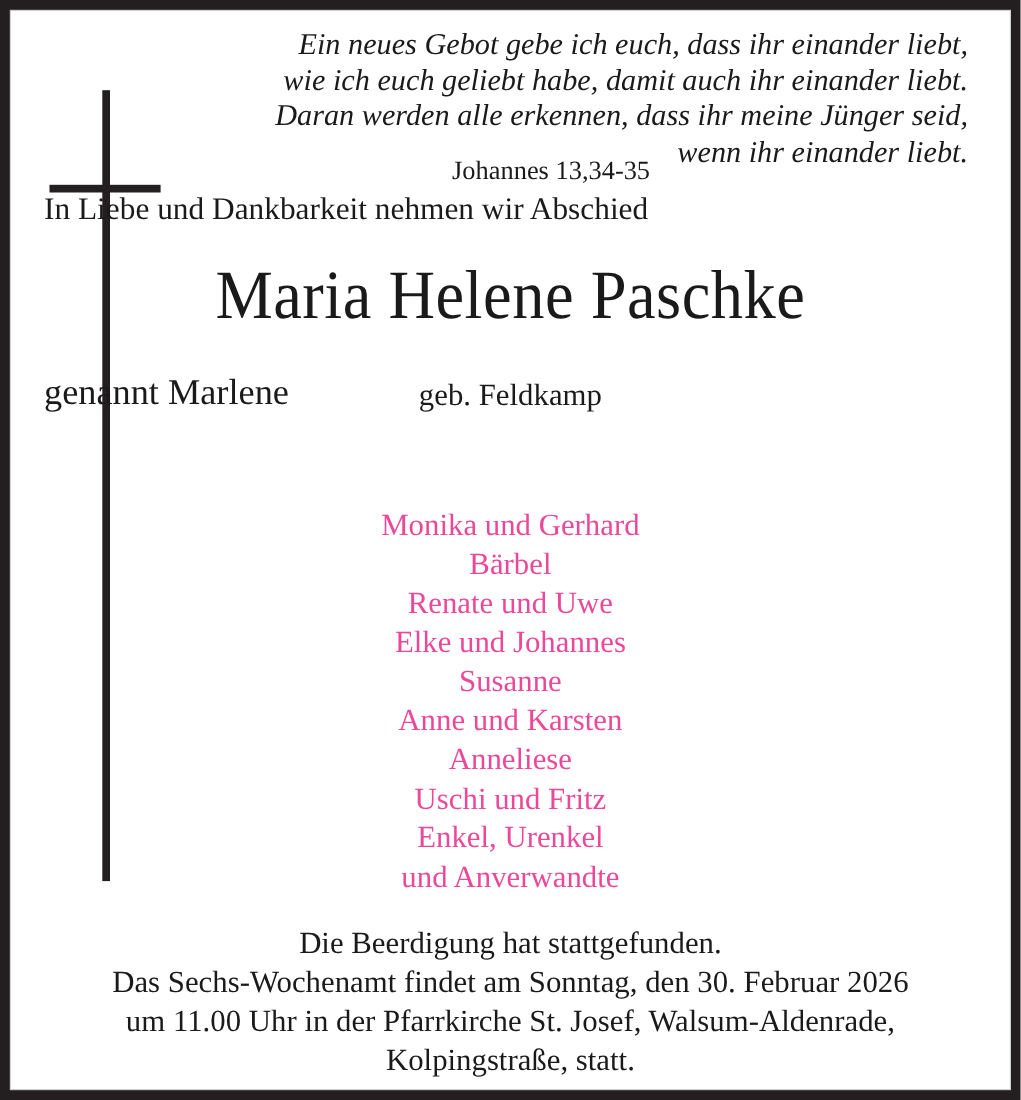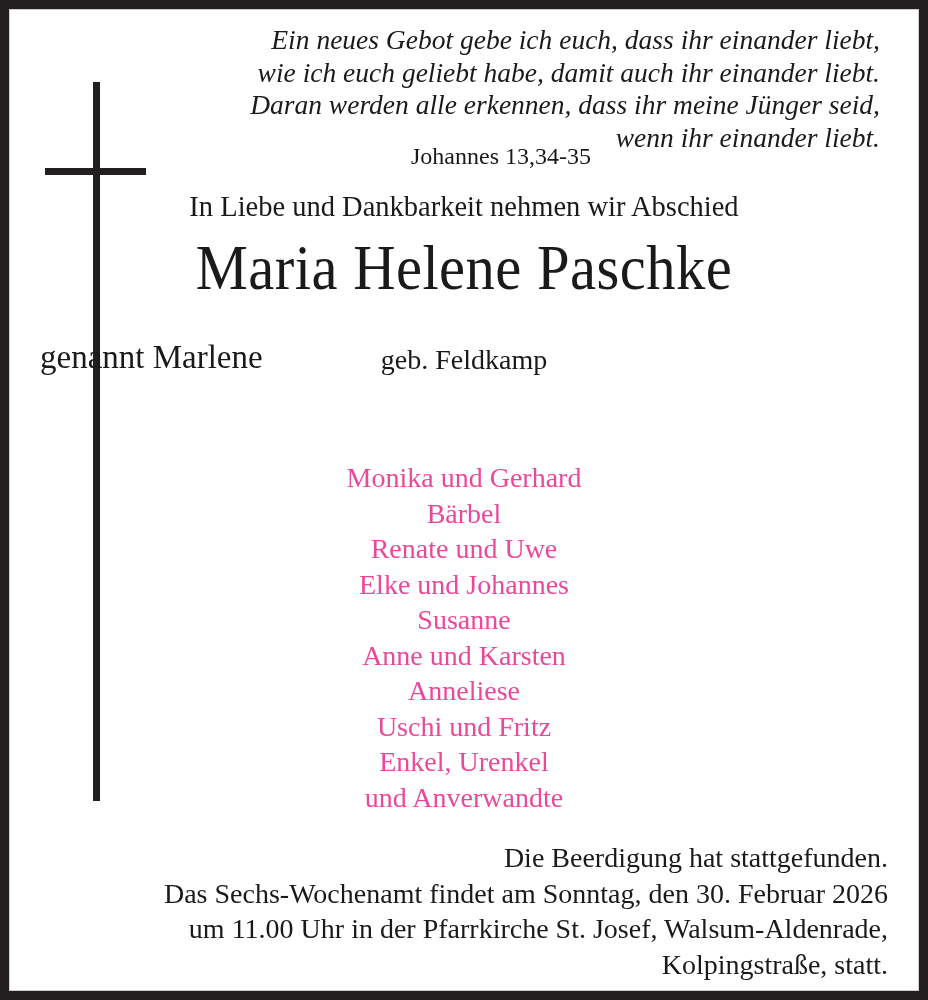--- a/index.html
+++ b/index.html
@@ -87,23 +87,23 @@
     width: 722px;
     text-align: center;
     font-size: 24px;
     line-height: 28px;
     color: #1a1a1a;
   }
 
   .lead-in {
     position: absolute;
     left: 0;
-    top: 190px;
-    width: 848px;
-    text-align: center;
+    top: 174px;
+    width: 848px;
+    text-align: left;
     font-size: 28.5px;
     line-height: 34px;
     color: #1a1a1a;
   }
 
   .deceased-name {
     position: absolute;
     left: 0;
     top: 232px;
     width: 848px;
@@ -167,21 +167,21 @@
   .arrangements {
     position: absolute;
     left: 0;
     top: 840px;
     width: 848px;
     text-align: center;
     font-size: 28px;
     line-height: 35.5px;
     color: #1a1a1a;
   }
-  .arrangements .line { display: block; white-space: nowrap; text-align: right; }
+  .arrangements .line { display: block; white-space: nowrap; }
 </style>
 </head>
 <body>
 
 <div class="notice">
 
   <div class="frame"></div>
   <div class="frame-inner"></div>
 
   <div class="cross-vertical"></div>

